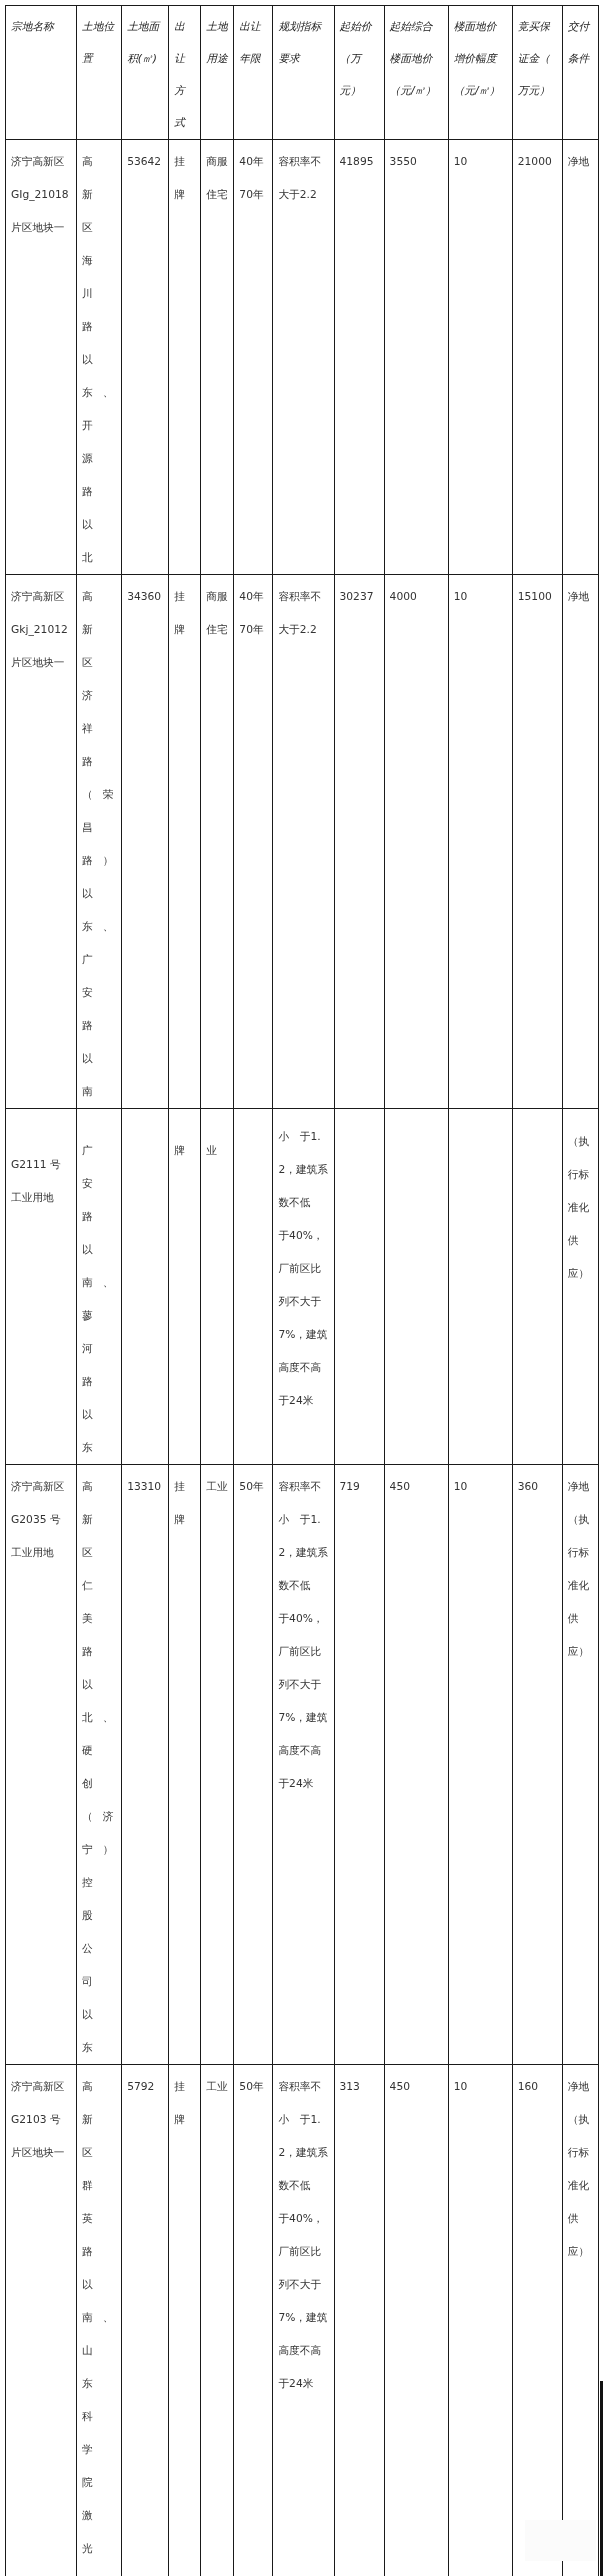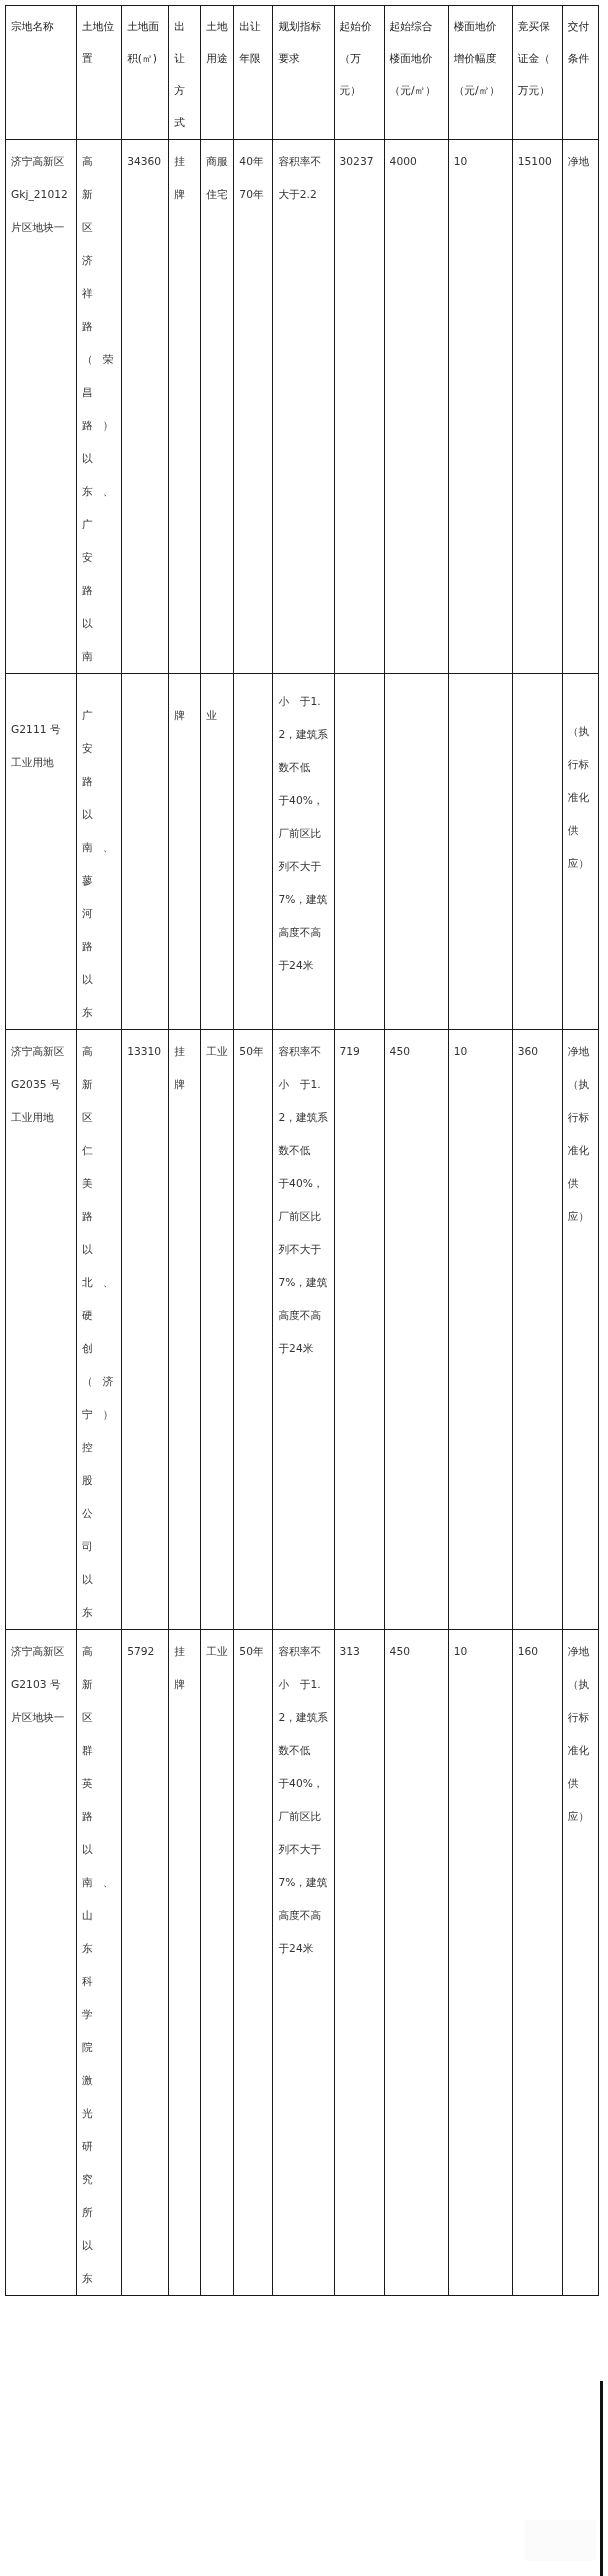--- a/index.html
+++ b/index.html
@@ -3,21 +3,21 @@
 <meta charset="utf-8">
 <style>
   html, body { margin: 0; padding: 0; background: #ffffff; }
   body { width: 608px; height: 2576px; position: relative; overflow: hidden;
          font-family: "DejaVu Sans", "Liberation Sans", sans-serif; color: #333333; }
   table.land { position: absolute; left: 5px; top: 5px; border-collapse: collapse;
                table-layout: fixed; width: 594px; }
   table.land td, table.land th { border: 0.8px solid #1a1a1a; vertical-align: top;
                padding: 5px 5px 0 5px; font-size: 10.7px; line-height: 33px; font-weight: normal;
                text-align: left; word-break: break-all; overflow: hidden; }
-  table.land th { line-height: 32px; color: #222; }
+  table.land th { line-height: 32px; color: #222; font-style: italic; }
   .th-area { text-align: left; }
   .loc { letter-spacing: 10px; padding-right: 0 !important; }
   tr.header-row { height: 93px; }
   tr.r1 { height: 155px; }
   tr.r2 { height: 291px; }
   tr.r3 { height: 237px; }
   tr.r4 { height: 258px; }
   tr.r5 { height: 255px; }
   tr.r6 { height: 255px; }
   .watermark { position: absolute; right: 11.6px; bottom: 15px; width: 71px; height: 41px;
@@ -52,20 +52,34 @@
       <th>出让年限</th>
       <th>规划指标要求</th>
       <th>起始价（万元）</th>
       <th>起始综合楼面地价（元/㎡）</th>
       <th>楼面地价增价幅度（元/㎡）</th>
       <th>竞买保证金（ 万元）</th>
       <th>交付条件</th>
     </tr>
   </thead>
   <tbody>
+    <tr class="r1">
+      <td>济宁高新区GIg_21018片区地块一</td>
+      <td class="loc">高新区海川路以东、开源路以北</td>
+      <td>53642</td>
+      <td>挂牌</td>
+      <td>商服住宅</td>
+      <td>40年70年</td>
+      <td>容积率不大于2.2</td>
+      <td>41895</td>
+      <td>3550</td>
+      <td>10</td>
+      <td>21000</td>
+      <td>净地</td>
+    </tr>
     <tr class="r2">
       <td>济宁高新区Gkj_21012片区地块一</td>
       <td class="loc">高新区济祥路（荣昌路）以东、广安路以南</td>
       <td>34360</td>
       <td>挂牌</td>
       <td>商服住宅</td>
       <td>40年70年</td>
       <td>容积率不大于2.2</td>
       <td>30237</td>
       <td>4000</td>
@@ -78,21 +92,21 @@
       <td class="loc" style="padding-top:25px">广安路以南、蓼河路以东</td>
       <td></td>
       <td style="padding-top:25px">牌</td>
       <td style="padding-top:25px">业</td>
       <td></td>
       <td style="padding-top:11px">小　于1.2，建筑系数不低　于40%，厂前区比列不大于7%，建筑高度不高于24米</td>
       <td></td>
       <td></td>
       <td></td>
       <td></td>
-      <td style="padding-top:41px">（执行标准化供应）</td>
+      <td style="padding-top:16px">（执行标准化供应）</td>
     </tr>
     <tr class="r4">
       <td>济宁高新区G2035 号工业用地</td>
       <td class="loc">高新区仁美路以北、硬创（济宁）控股公司以东</td>
       <td>13310</td>
       <td>挂牌</td>
       <td>工业</td>
       <td>50年</td>
       <td>容积率不小　于1.2，建筑系数不低　于40%，厂前区比列不大于7%，建筑高度不高于24米</td>
       <td>719</td>

